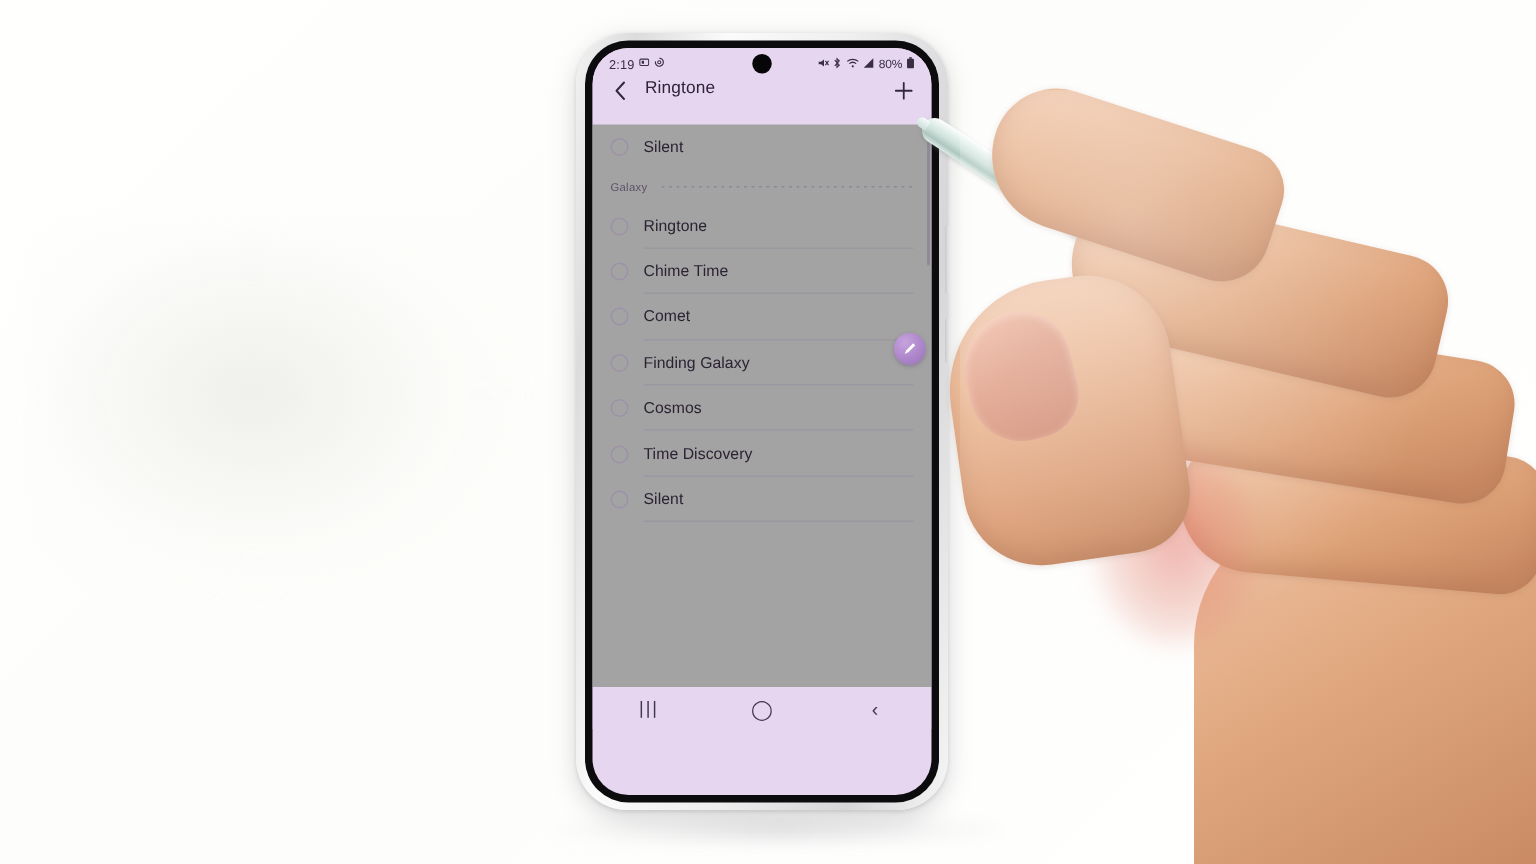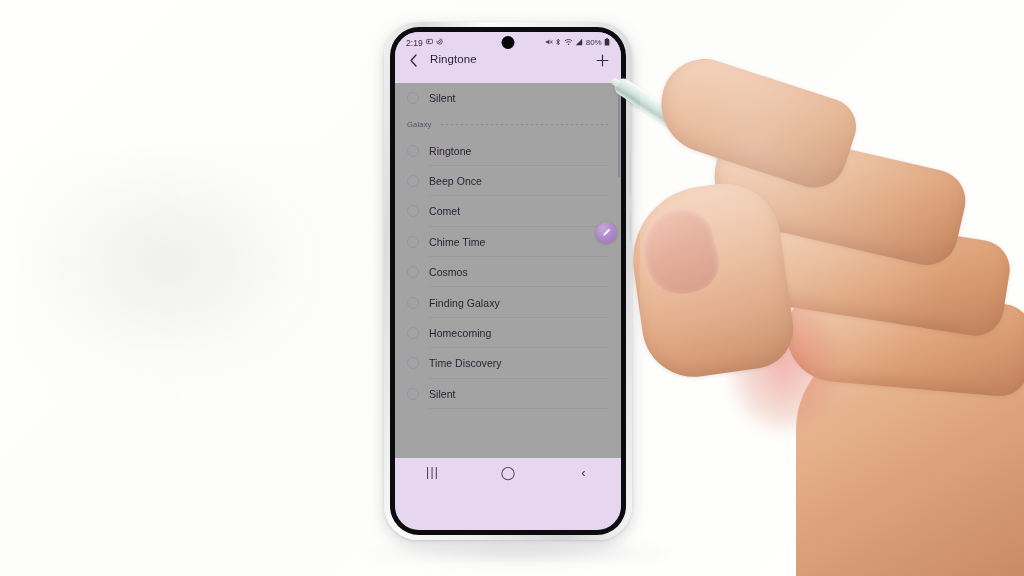--- a/index.html
+++ b/index.html
@@ -429,41 +429,33 @@
         <span class="section-dots"></span>
       </div>
 
       <div id="rows-host">
           <div class="list-row">
             <span class="radio"></span>
             <span class="row-label">Ringtone</span>
           </div>
           <div class="list-row">
             <span class="radio"></span>
-            <span class="row-label">Beep Once</span>
+            <span class="row-label">Chime Time</span>
           </div>
           <div class="list-row">
             <span class="radio"></span>
             <span class="row-label">Comet</span>
           </div>
           <div class="list-row">
             <span class="radio"></span>
-            <span class="row-label">Chime Time</span>
+            <span class="row-label">Finding Galaxy</span>
           </div>
           <div class="list-row">
             <span class="radio"></span>
             <span class="row-label">Cosmos</span>
-          </div>
-          <div class="list-row">
-            <span class="radio"></span>
-            <span class="row-label">Finding Galaxy</span>
-          </div>
-          <div class="list-row">
-            <span class="radio"></span>
-            <span class="row-label">Homecoming</span>
           </div>
           <div class="list-row">
             <span class="radio"></span>
             <span class="row-label">Time Discovery</span>
           </div>
           <div class="list-row">
             <span class="radio"></span>
             <span class="row-label">Silent</span>
           </div>
         </div>

